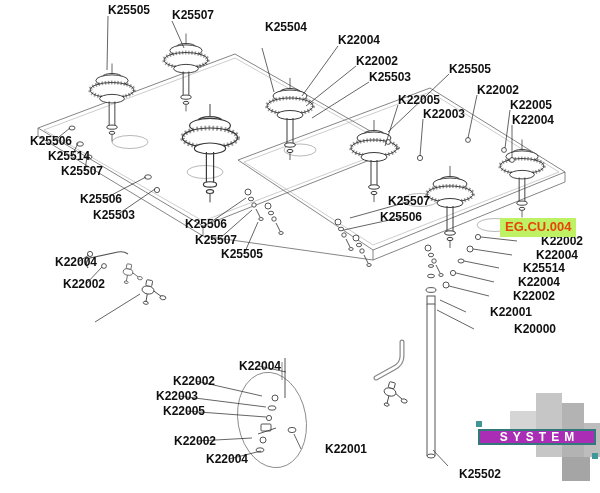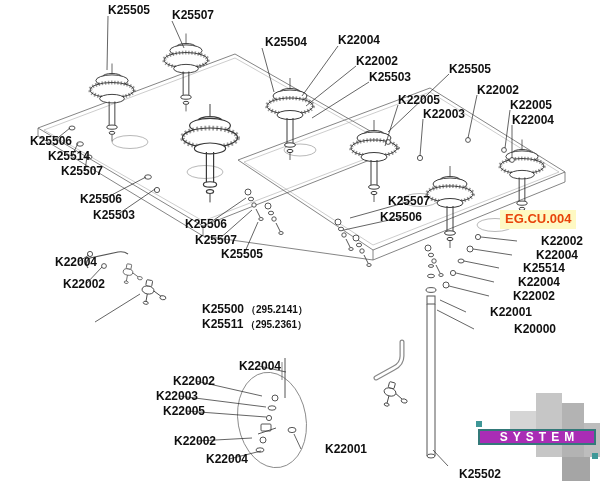--- a/index.html
+++ b/index.html
@@ -2,21 +2,21 @@
 <html><head>
 <meta charset="utf-8">
 <style>
   html,body{margin:0;padding:0;background:#fff;}
   .stage{position:relative;width:600px;height:493px;background:#ffffff;overflow:hidden;
          font-family:"Liberation Sans",sans-serif;}
   svg.diagram{position:absolute;left:0;top:0;width:600px;height:493px;}
   .lbl{position:absolute;font:bold 12px/1.15 "Liberation Sans",sans-serif;color:#101010;
        white-space:nowrap;margin-left:22px;}
   .lbl .sub{font-size:10px;font-weight:bold;margin-left:2px;}
-  .hl{position:absolute;left:500px;top:210px;background:#fef9c3;color:#e8430a;
+  .hl{position:absolute;left:500px;top:218px;background:#bef264;color:#e8430a;
       font:bold 13px/1.2 "Liberation Sans",sans-serif;padding:1px 5px 2px 5px;}
   
   .wm{position:absolute;right:0;bottom:8px;width:124px;height:92px;opacity:.92;}
   .wm-b{position:absolute;}
   .wm-b1{left:60px;top:0;width:26px;height:64px;background:#c2c2c2;}
   .wm-b2{left:34px;top:18px;width:26px;height:26px;background:#d2d2d2;}
   .wm-b3{left:86px;top:10px;width:22px;height:54px;background:#adadad;}
   .wm-b4{left:86px;top:64px;width:28px;height:24px;background:#9e9e9e;}
   .wm-b5{left:108px;top:30px;width:16px;height:34px;background:#b8b8b8;}
   .wm-bar{position:absolute;left:2px;top:36px;width:118px;height:16px;background:#a21caf;
@@ -201,21 +201,21 @@
       <line x1="186" y1="411" x2="266" y2="417"></line>
       <line x1="197" y1="441" x2="252" y2="438"></line>
       <line x1="229" y1="459" x2="261" y2="451"></line>
       <line x1="301" y1="449" x2="294" y2="434"></line>
       <line x1="448" y1="466" x2="433" y2="450"></line>
     </g>
   </svg>
 
   <div class="lbl" style="left:86px;top:4px"><span>K25505</span></div>
   <div class="lbl" style="left:150px;top:9px"><span>K25507</span></div>
-  <div class="lbl" style="left:243px;top:36px"><span>K25504</span></div>
+  <div class="lbl" style="left:243px;top:21px"><span>K25504</span></div>
   <div class="lbl" style="left:316px;top:34px"><span>K22004</span></div>
   <div class="lbl" style="left:334px;top:55px"><span>K22002</span></div>
   <div class="lbl" style="left:347px;top:71px"><span>K25503</span></div>
   <div class="lbl" style="left:427px;top:63px"><span>K25505</span></div>
   <div class="lbl" style="left:376px;top:94px"><span>K22005</span></div>
   <div class="lbl" style="left:455px;top:84px"><span>K22002</span></div>
   <div class="lbl" style="left:401px;top:108px"><span>K22003</span></div>
   <div class="lbl" style="left:488px;top:99px"><span>K22005</span></div>
   <div class="lbl" style="left:490px;top:114px"><span>K22004</span></div>
   <div class="lbl" style="left:8px;top:135px"><span>K25506</span></div>
@@ -230,22 +230,20 @@
   <div class="lbl" style="left:41px;top:278px"><span>K22002</span></div>
   <div class="lbl" style="left:366px;top:195px"><span>K25507</span></div>
   <div class="lbl" style="left:358px;top:211px"><span>K25506</span></div>
   <div class="lbl" style="left:519px;top:235px"><span>K22002</span></div>
   <div class="lbl" style="left:514px;top:249px"><span>K22004</span></div>
   <div class="lbl" style="left:501px;top:262px"><span>K25514</span></div>
   <div class="lbl" style="left:496px;top:276px"><span>K22004</span></div>
   <div class="lbl" style="left:491px;top:290px"><span>K22002</span></div>
   <div class="lbl" style="left:468px;top:306px"><span>K22001</span></div>
   <div class="lbl" style="left:492px;top:323px"><span>K20000</span></div>
-  <div class="lbl" style="left:180px;top:303px"><span>K25500</span><span class="sub">（295.2141）</span></div>
-  <div class="lbl" style="left:180px;top:318px"><span>K25511</span><span class="sub">（295.2361）</span></div>
   <div class="lbl" style="left:217px;top:360px"><span>K22004</span></div>
   <div class="lbl" style="left:151px;top:375px"><span>K22002</span></div>
   <div class="lbl" style="left:134px;top:390px"><span>K22003</span></div>
   <div class="lbl" style="left:141px;top:405px"><span>K22005</span></div>
   <div class="lbl" style="left:152px;top:435px"><span>K22002</span></div>
   <div class="lbl" style="left:184px;top:453px"><span>K22004</span></div>
   <div class="lbl" style="left:303px;top:443px"><span>K22001</span></div>
   <div class="lbl" style="left:437px;top:468px"><span>K25502</span></div>
 
   <div class="hl">EG.CU.004</div>

